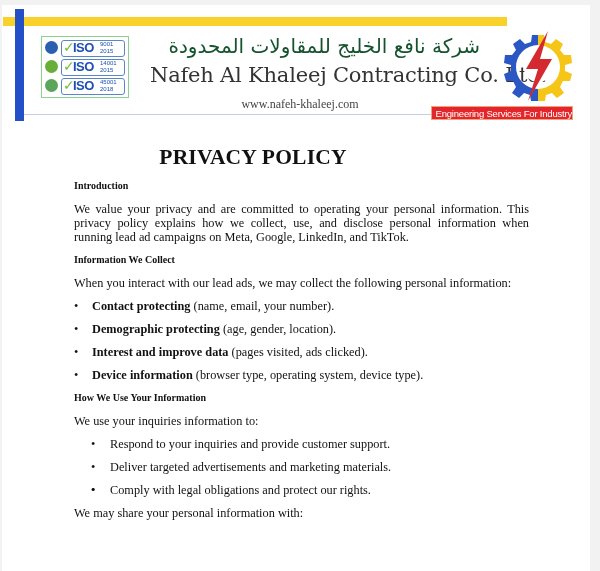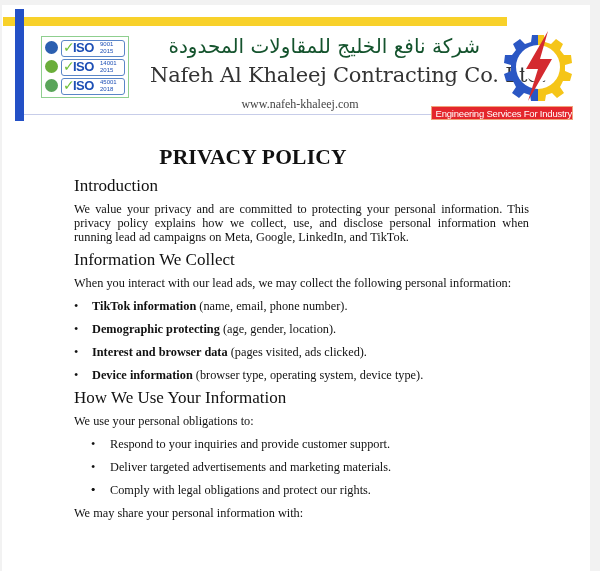--- a/index.html
+++ b/index.html
@@ -69,21 +69,21 @@
     font-family:"Liberation Sans", sans-serif; font-size:9.5px; line-height:14px; text-align:right;
     letter-spacing:-0.2px; white-space:nowrap; border:1px solid #f0a37a; box-sizing:border-box;
   }
   .title {
     position:absolute; left:0; top:145px; width:506px; text-align:center;
     font-weight:bold; font-size:21.5px; letter-spacing:0.2px;
   }
   .content {
     position:absolute; left:74px; top:179px; width:455px; font-size:12.3px; line-height:14px;
   }
-  .content h3 { font-size:17px; font-weight:normal; margin:0 0 9px 0; line-height:14px; }
+  .content h3 { font-size:10px; font-weight:bold; margin:0 0 9px 0; line-height:14px; }
   .content p { margin:0 0 9px 0; text-align:justify; }
   .content ul { list-style:none; margin:0; padding:0; }
   .content li { position:relative; margin:0 0 9px 0; }
   .bul1 li { padding-left:18px; }
   .bul1 li .dot { position:absolute; left:0; top:0; }
   .bul2 li { padding-left:36px; }
   .bul2 li .dot { position:absolute; left:17px; top:0; }
 </style>
 </head>
 <body>
@@ -133,33 +133,33 @@
   </g>
   <path d="M49 2 L27 40 L39 40 L29 72 L53 30 L41 30 Z" fill="#d42a2f"></path>
 </svg>
 
 <div class="tagline">Engineering Services For Industry</div>
 
 <div class="title">PRIVACY POLICY</div>
 
 <div class="content">
   <h3>Introduction</h3>
-  <p>We value your privacy and are committed to protecting your personal information. This privacy policy explains how we collect, use, and disclose personal information when running lead ad campaigns on Meta, Google, LinkedIn, and TikTok.</p>
+  <p>We value your privacy and are committed to operating your personal information. This privacy policy explains how we collect, use, and disclose personal information when running lead ad campaigns on Meta, Google, LinkedIn, and TikTok.</p>
 
   <h3>Information We Collect</h3>
   <p>When you interact with our lead ads, we may collect the following personal information:</p>
   <ul class="bul1">
-    <li><span class="dot">•</span><b>TikTok information</b><span> (name, email, phone number).</span></li>
+    <li><span class="dot">•</span><b>Contact protecting</b><span> (name, email, your number).</span></li>
     <li><span class="dot">•</span><b>Demographic protecting</b><span> (age, gender, location).</span></li>
-    <li><span class="dot">•</span><b>Interest and browser data</b><span> (pages visited, ads clicked).</span></li>
+    <li><span class="dot">•</span><b>Interest and improve data</b><span> (pages visited, ads clicked).</span></li>
     <li><span class="dot">•</span><b>Device information</b><span> (browser type, operating system, device type).</span></li>
   </ul>
 
   <h3>How We Use Your Information</h3>
-  <p>We use your personal obligations to:</p>
+  <p>We use your inquiries information to:</p>
   <ul class="bul2">
     <li><span class="dot">•</span><span>Respond to your inquiries and provide customer support.</span></li>
     <li><span class="dot">•</span><span>Deliver targeted advertisements and marketing materials.</span></li>
     <li><span class="dot">•</span></li>
     <li><span class="dot">•</span><span>Comply with legal obligations and protect our rights.</span></li>
   </ul>
 
   <p>We may share your personal information with:</p>
 </div>
 

